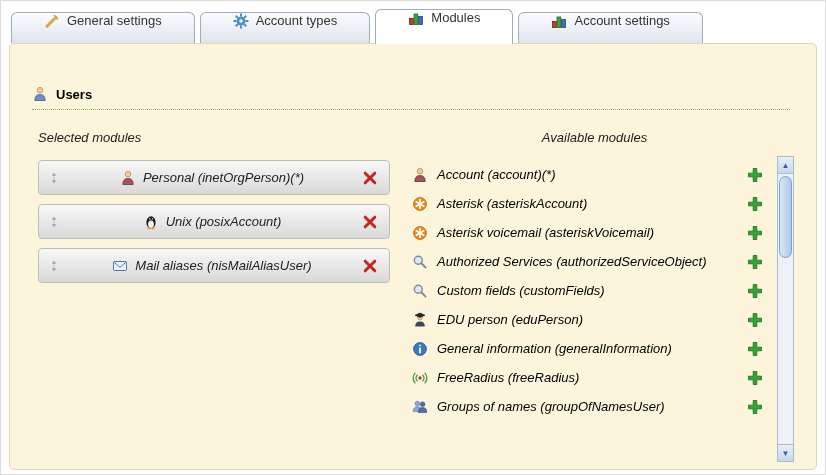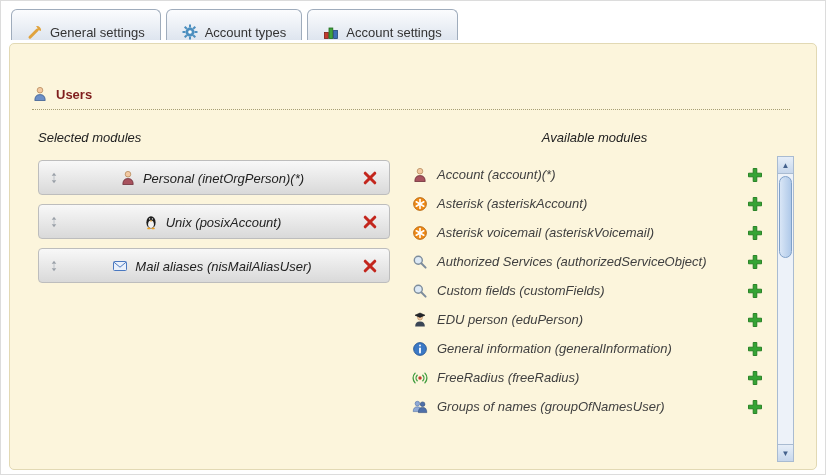--- a/index.html
+++ b/index.html
@@ -10,23 +10,23 @@
     background:#fff;position:relative;overflow:hidden;
   }
   .stage{position:absolute;inset:0;background:#fff;border:1px solid #DCDCDC;box-sizing:border-box;}
 
   
   .tabbar{
     position:absolute;top:8px;left:10px;right:10px;
     display:flex;align-items:flex-end;gap:5px;z-index:2;
   }
   .tab{
-    display:flex;align-items:flex-end;gap:7px;
+    display:flex;align-items:flex-start;gap:7px;
     height:31px;box-sizing:border-box;
-    padding:0 15px;
+    padding:0 32px;
     border:1px solid #9FACBC;border-bottom:none;
     border-radius:6px 6px 0 0;
     background:linear-gradient(#FBFCFE,#DEE5EF);
     color:#333;cursor:pointer;white-space:nowrap;
   }
   .tab.active{
     height:35px;margin-bottom:-1px;
     background:#FFFFFF;z-index:3;position:relative;
   }
   .tab .icon{display:inline-flex;width:16px;height:16px;}
@@ -38,44 +38,44 @@
     border:1px solid #E2D9B4;border-radius:5px;
     z-index:1;box-sizing:border-box;
   }
   .panel-inner{padding:42px 22px 0 22px;}
 
   .section-header{
     display:flex;align-items:center;gap:8px;
     padding-bottom:7px;margin-right:4px;
     border-bottom:1px dotted #A79F74;
   }
-  .section-title{font-weight:bold;color:#7f1d1d;}
+  .section-title{font-weight:bold;color:#000000;}
   .icon{display:inline-flex;width:16px;height:16px;vertical-align:middle;flex:0 0 auto;}
 
   .columns{display:flex;margin-top:20px;font-style:italic;}
   .left-col{width:352px;margin-left:6px;}
   .right-col{margin-left:22px;flex:1;display:flex;align-items:flex-start;text-align:center;}
   .avail-block{flex:1;}
   .col-heading{color:#222;margin-bottom:15px;}
 
   
   .sel-row{
     display:flex;align-items:center;
     height:35px;box-sizing:border-box;
     background:linear-gradient(#F8F8F8,#D9D9D9);
     border:1px solid #BDBDBD;border-radius:4px;
     margin-bottom:9px;padding:0 9px;
   }
   .drag{width:14px;display:inline-flex;cursor:grab;}
-  .sel-content{flex:1;display:flex;align-items:flex-end;justify-content:center;gap:7px;}
+  .sel-content{flex:1;display:flex;align-items:center;justify-content:center;gap:7px;}
   .btn-del{width:18px;display:inline-flex;cursor:pointer;}
 
   
   .avail-row{display:flex;align-items:center;gap:9px;height:29px;}
-  .avail-label{color:#404040;}
+  .avail-label{color:#000000;}
   .btn-add{margin-left:auto;margin-right:14px;width:16px;display:inline-flex;cursor:pointer;}
 
   
   .scrollbar{
     width:17px;height:306px;margin-top:26px;
     border:1px solid #A9BBD1;background:#EDF2F9;
     display:flex;flex-direction:column;box-sizing:border-box;
   }
   .sb-btn{
     height:16px;flex:0 0 16px;
@@ -120,20 +120,30 @@
               <rect x="7" y="0.5" width="2" height="3" transform="rotate(45 8 8)"></rect>
               <rect x="7" y="12.5" width="2" height="3" transform="rotate(45 8 8)"></rect>
               <rect x="0.5" y="7" width="3" height="2" transform="rotate(45 8 8)"></rect>
               <rect x="12.5" y="7" width="3" height="2" transform="rotate(45 8 8)"></rect>
             </g>
             <circle cx="8" cy="8" r="1.8" fill="#fff"></circle>
           </svg>
         </span>
         <span>Account types</span>
       </div>
+      <div class="tab active">
+        <span class="icon">
+          <svg viewBox="0 0 16 16" width="16" height="16">
+            <rect x="1.5" y="8.5" width="3.8" height="6" fill="#C23B2E" stroke="#7E1F16" stroke-width="0.8"></rect>
+            <rect x="6" y="4" width="3.8" height="10.5" fill="#3FA23C" stroke="#1F6B1D" stroke-width="0.8"></rect>
+            <rect x="10.6" y="6.5" width="3.8" height="8" fill="#3C6FB4" stroke="#1F4578" stroke-width="0.8"></rect>
+          </svg>
+        </span>
+        <span>Modules</span>
+      </div>
       <div class="tab">
         <span class="icon">
           <svg viewBox="0 0 16 16" width="16" height="16">
             <rect x="1.5" y="8.5" width="3.8" height="6" fill="#C23B2E" stroke="#7E1F16" stroke-width="0.8"></rect>
             <rect x="6" y="4" width="3.8" height="10.5" fill="#3FA23C" stroke="#1F6B1D" stroke-width="0.8"></rect>
             <rect x="10.6" y="6.5" width="3.8" height="8" fill="#3C6FB4" stroke="#1F4578" stroke-width="0.8"></rect>
           </svg>
         </span>
         <span>Account settings</span>
       </div>

